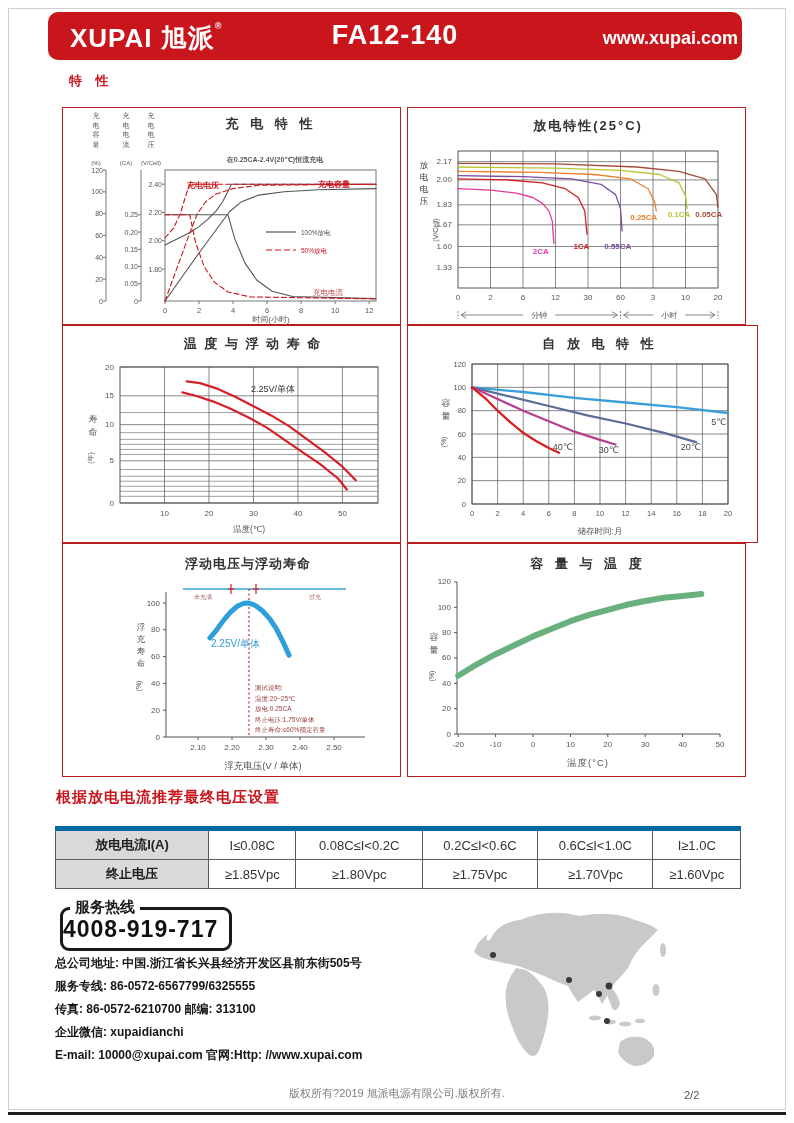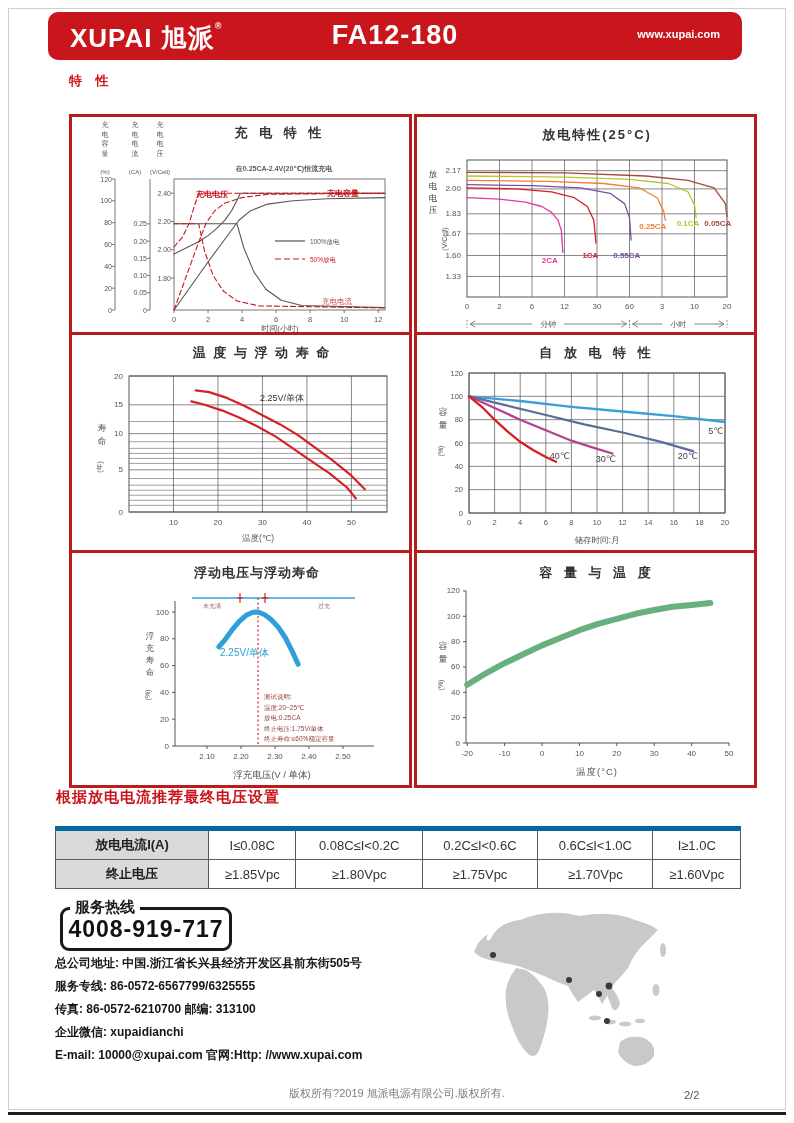--- a/index.html
+++ b/index.html
@@ -7,54 +7,54 @@
         font-family:"Liberation Sans","DejaVu Sans",sans-serif;overflow:hidden;}
   .page-frame{position:absolute;left:8px;top:8px;width:776px;height:1100px;
         border:1px solid #cfcfcf;pointer-events:none;}
   .bottom-bar{position:absolute;left:8px;top:1112px;width:778px;height:3px;background:#1c1c1c;}
 
   .header-bar{position:absolute;left:48px;top:12px;width:694px;height:48px;
         background:#c9161d;border-radius:10px;color:#fff;}
   .logo{position:absolute;left:22px;top:9px;font-size:26px;font-weight:bold;letter-spacing:1px;}
   .logo sup{font-size:9px;vertical-align:18px;}
   .model{position:absolute;left:0;right:0;top:8px;text-align:center;font-size:27px;font-weight:bold;letter-spacing:1px;}
-  .website{position:absolute;right:22px;top:16px;font-size:11px;font-weight:bold;}
+  .website{position:absolute;right:4px;top:16px;font-size:18px;font-weight:bold;}
 
   .section-label{position:absolute;left:56px;top:72px;color:#c9161d;font-size:13px;font-weight:bold;letter-spacing:5px;padding-left:13px;}
 
-  .chart-box{position:absolute;margin:14px;border:3px solid #b91c1c;background:#fff;}
+  .chart-box{position:absolute;margin:7px;border:1px solid #b91c1c;background:#fff;}
   .chart-svg{display:block;width:100%;height:100%;}
   svg text{font-family:"Liberation Sans","DejaVu Sans",sans-serif;}
 
   .table-title{position:absolute;left:56px;top:788px;margin:0;color:#c9161d;font-size:15px;font-weight:bold;letter-spacing:1px;}
   .vtable{position:absolute;left:55px;top:826px;width:686px;border-collapse:collapse;}
   .vtable th,.vtable td{border:1px solid #5a5a5a;height:26px;text-align:center;font-size:13px;color:#333;}
   .vtable th{background:#d9d9d9;font-weight:bold;width:150px;color:#222;}
   .vtable{border-top:5px solid #0369a1;}
 
   .hotline-label{position:absolute;left:70px;top:898px;font-size:15px;font-weight:bold;color:#1a1a1a;background:#fff;padding:0 5px;z-index:2;}
   .hotline-box{position:absolute;left:60px;top:907px;width:166px;height:38px;border:3px solid #1a1a1a;border-radius:9px;
-        display:flex;align-items:center;justify-content:center;font-size:23px;font-weight:bold;letter-spacing:1px;color:#111;}
+        display:flex;align-items:center;justify-content:flex-start;font-size:23px;font-weight:bold;letter-spacing:1px;color:#111;}
 
   .contacts{position:absolute;left:55px;top:955px;width:400px;}
   .contact-line{font-size:12px;font-weight:bold;color:#151515;margin-bottom:6px;white-space:nowrap;}
 
   .map-wrap{position:absolute;left:460px;top:890px;width:220px;height:190px;}
 
   .copyright{position:absolute;left:0;right:0;top:1086px;text-align:center;font-size:11px;color:#7d7d7d;}
   .page-num{position:absolute;left:684px;top:1089px;font-size:11px;color:#555;}
 </style>
 </head>
 <body>
 
 <div class="page">
 
   <div class="header-bar">
     <div class="logo"><span>XUPAI 旭派</span><sup>®</sup></div>
-    <div class="model">FA12-180</div>
+    <div class="model">FA12-140</div>
     <div class="website">www.xupai.com</div>
   </div>
 
   <div class="section-label">特 性</div>
 
   <figure class="chart-box" style="left:55px;top:100px;width:337px;height:216px;">
     <svg class="chart-svg" id="chart-0" viewBox="0 0 337 216">
         <text x="208" y="20" text-anchor="middle" font-size="13" fill="#333" font-weight="bold" letter-spacing="4">充 电 特 性</text>
         <text x="212" y="54" text-anchor="middle" font-size="7" fill="#5c5c5c" font-weight="bold">在0.25CA-2.4V(20℃)恒流充电</text>
         <rect x="102" y="62" width="211" height="131" fill="none" stroke="#777" stroke-width="1"></rect>
@@ -242,21 +242,21 @@
         <line x1="57" y1="170.33599999999998" x2="315" y2="170.33599999999998" stroke="#555" stroke-width="0.55"></line>
         <polyline points="123.7,55.4 137.1,57.1 154.9,62.9 172.7,71.0 190.4,80.2 208.2,89.4 226.0,100.1 243.8,113.1 261.6,126.2 279.4,140.7 292.8,154.2" fill="none" stroke="#d42027" stroke-width="2.2" stroke-linejoin="round" stroke-linecap="round"></polyline>
         <polyline points="119.3,66.4 132.6,69.8 150.4,75.6 168.2,83.1 186.0,91.7 203.8,101.6 221.6,113.9 239.4,126.2 257.2,138.2 275.0,152.5 283.9,163.5" fill="none" stroke="#d42027" stroke-width="2.2" stroke-linejoin="round" stroke-linecap="round"></polyline>
         <text x="188" y="66" text-anchor="start" font-size="9" fill="#333333">2.25V/单体</text>
         <text x="186" y="206" text-anchor="middle" font-size="8.5" fill="#555">温度(℃)</text>
         <text x="30" y="96" text-anchor="middle" font-size="9" fill="#555">寿</text>
         <text x="30" y="109" text-anchor="middle" font-size="9" fill="#555">命</text>
         <text x="30" y="132" text-anchor="middle" font-size="7" fill="#555" transform="rotate(-90 30 132)">(年)</text>
       </svg>
   </figure>
-  <figure class="chart-box" style="left:400px;top:318px;width:337px;height:216px;">
+  <figure class="chart-box" style="left:400px;top:318px;width:337px;height:216px;padding-left:12px;">
     <svg class="chart-svg" id="chart-3" viewBox="0 0 337 216">
         <text x="180" y="22" text-anchor="middle" font-size="13" fill="#333" font-weight="bold" letter-spacing="4">自 放 电 特 性</text>
         <rect x="52" y="38" width="256" height="140" fill="none" stroke="#555" stroke-width="1"></rect>
         <line x1="52" y1="38" x2="52" y2="178" stroke="#555" stroke-width="0.7"></line>
         <text x="52" y="190" text-anchor="middle" font-size="7.5" fill="#555">0</text>
         <line x1="77.6" y1="38" x2="77.6" y2="178" stroke="#555" stroke-width="0.7"></line>
         <text x="77.6" y="190" text-anchor="middle" font-size="7.5" fill="#555">2</text>
         <line x1="103.2" y1="38" x2="103.2" y2="178" stroke="#555" stroke-width="0.7"></line>
         <text x="103.2" y="190" text-anchor="middle" font-size="7.5" fill="#555">4</text>
         <line x1="128.8" y1="38" x2="128.8" y2="178" stroke="#555" stroke-width="0.7"></line>

